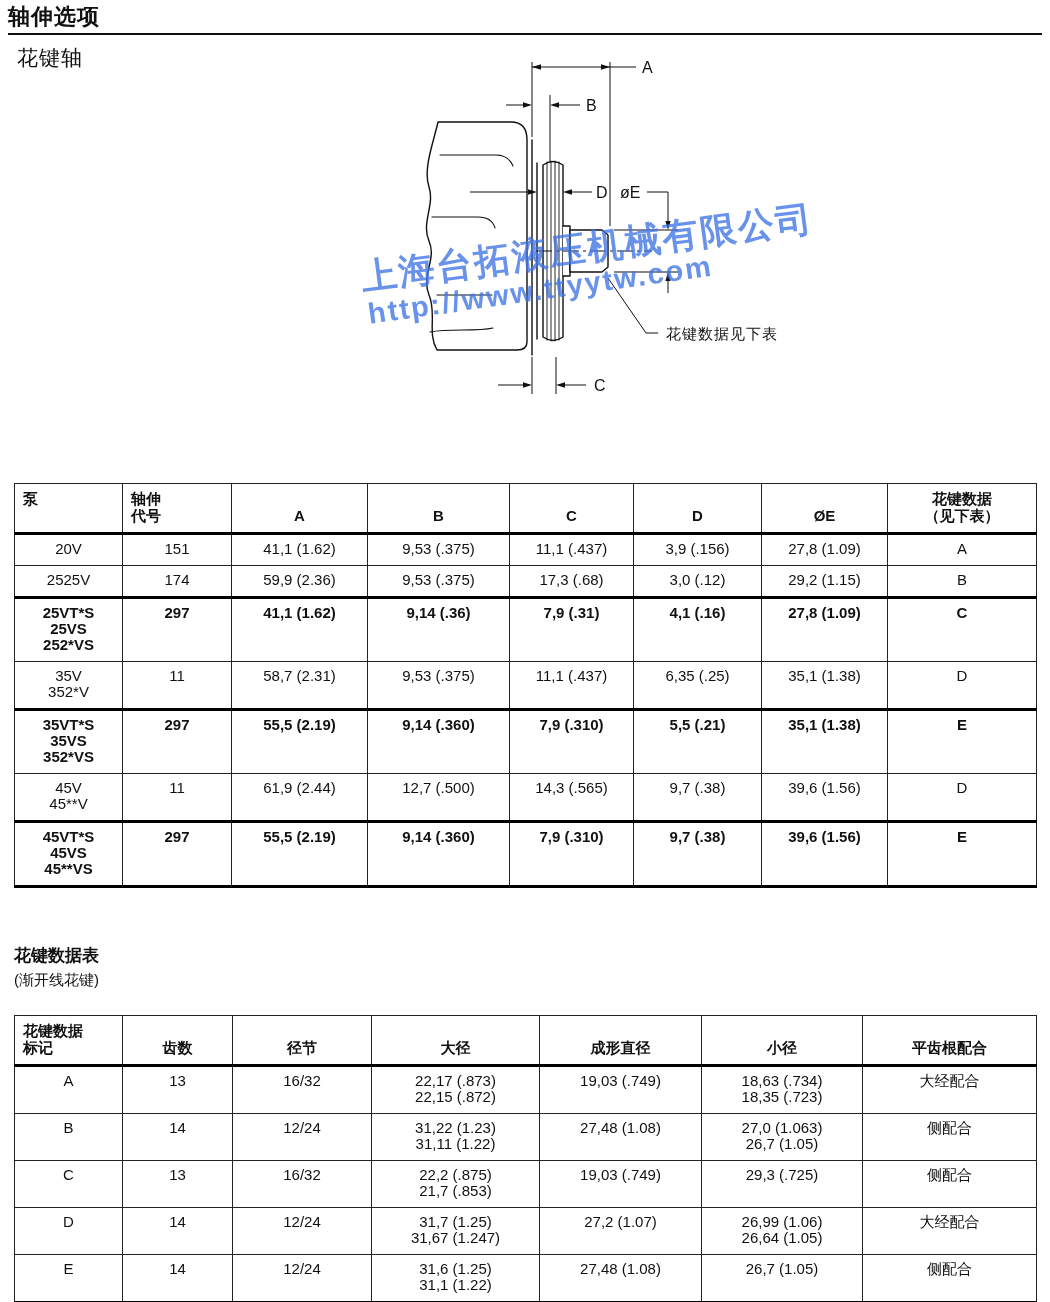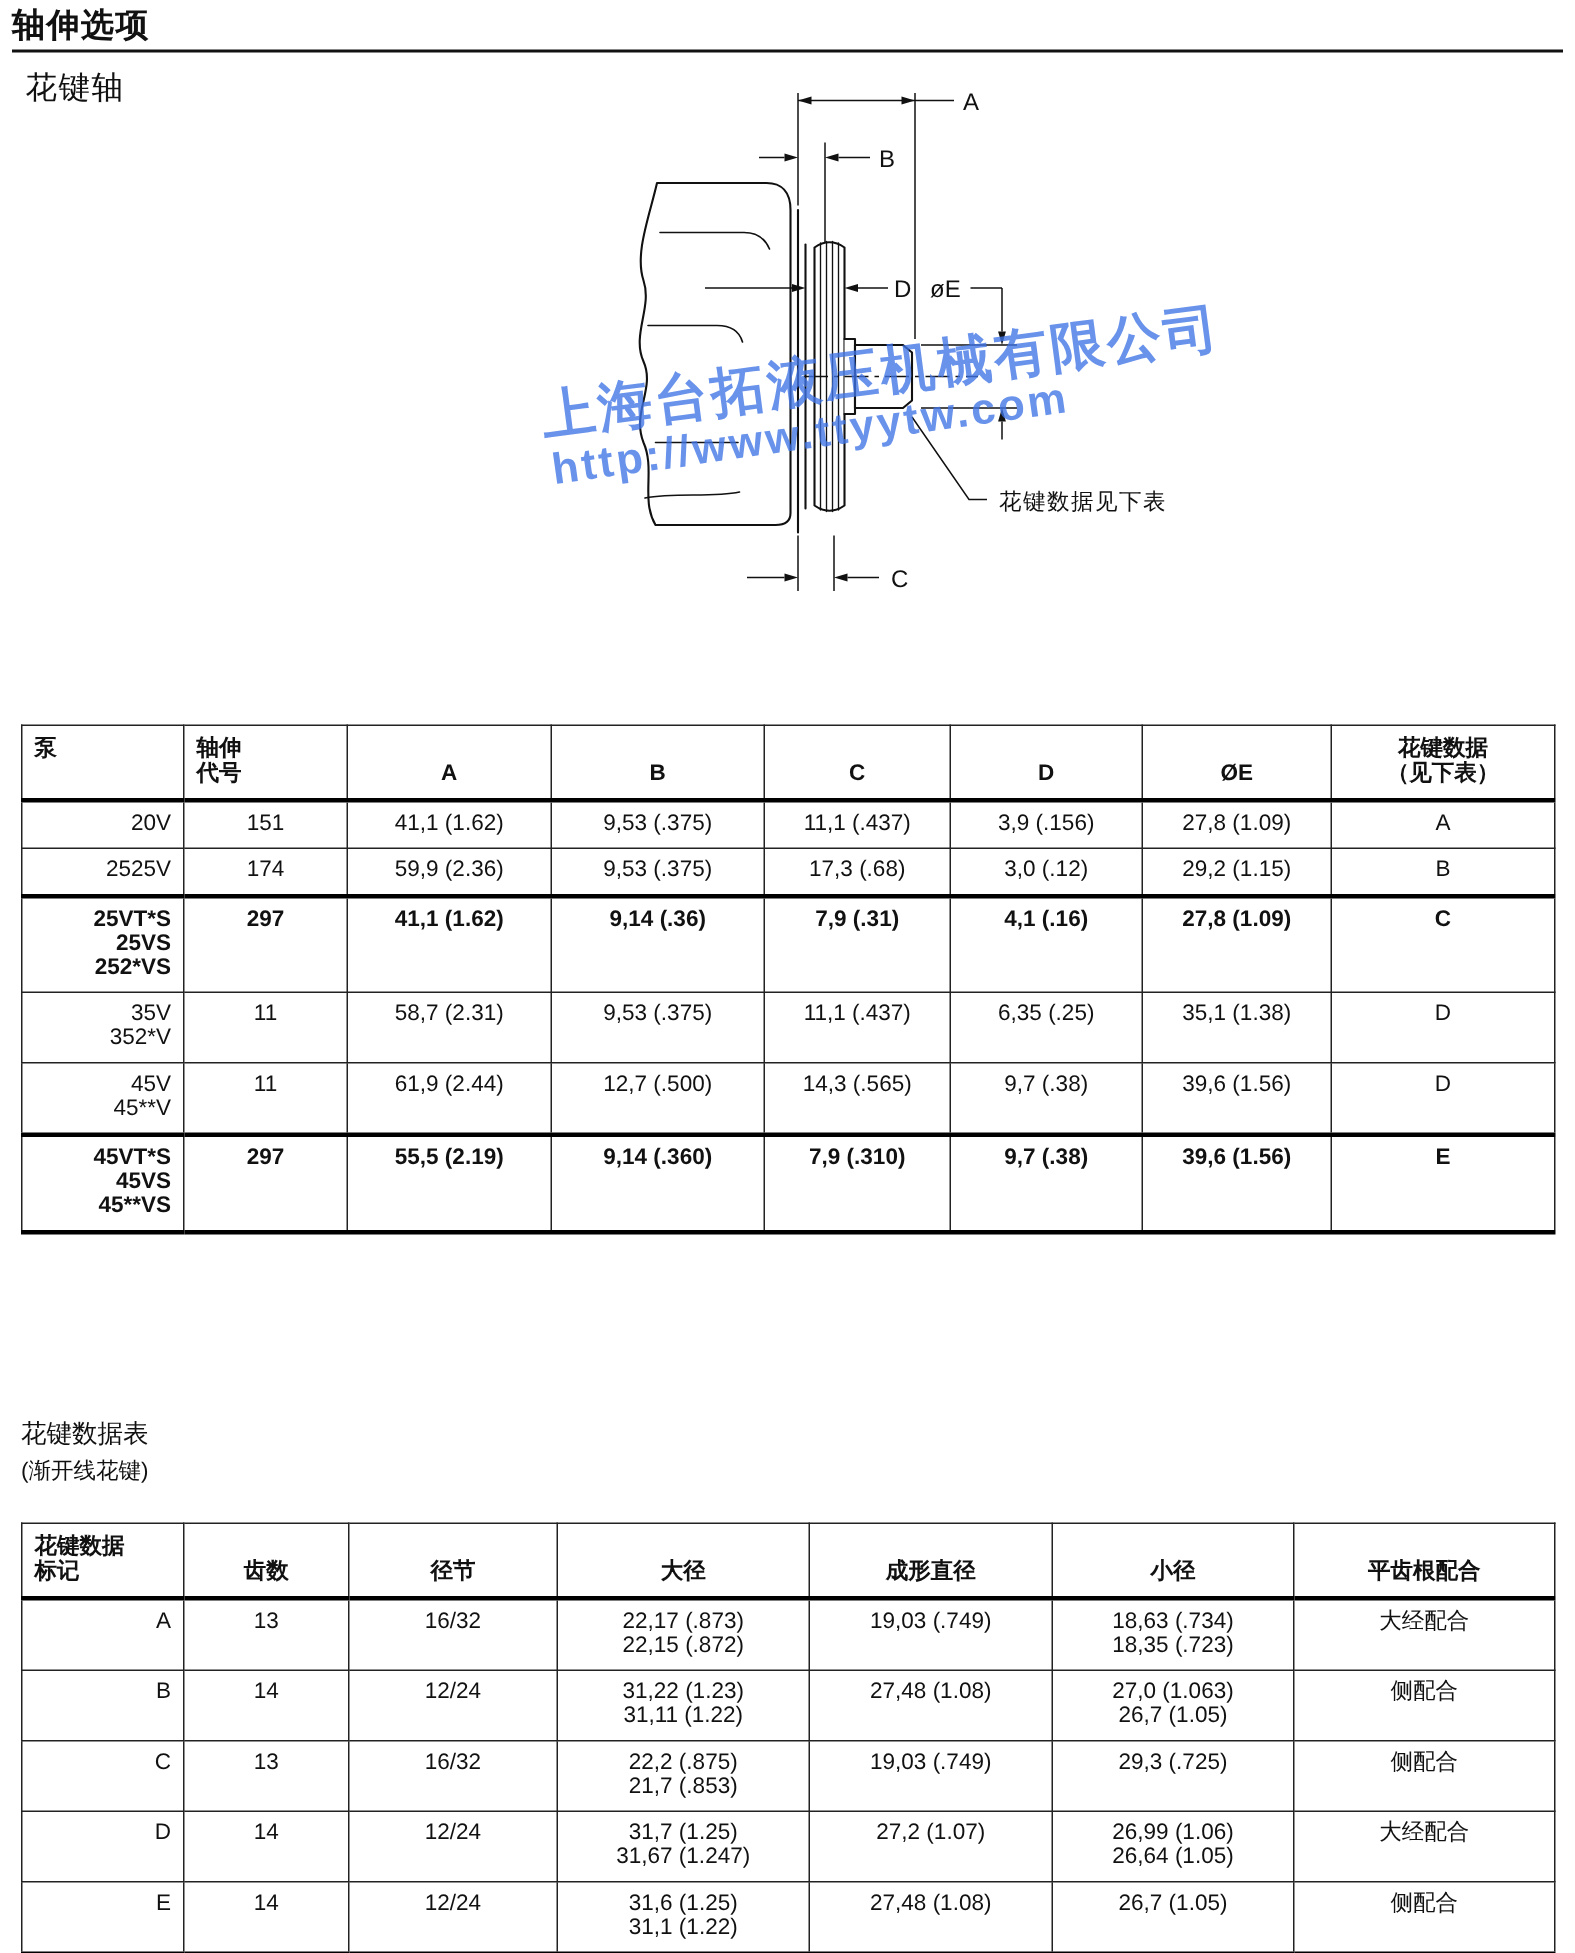--- a/index.html
+++ b/index.html
@@ -20,29 +20,29 @@
   .wm1{left:358px;top:254px;font-size:36px;transform:rotate(-7.5deg);letter-spacing:2px;}
   .wm2{left:366px;top:298px;font-size:29px;transform:rotate(-8deg);letter-spacing:2px;}
 
   table{border-collapse:collapse;position:absolute;left:14px;table-layout:fixed;background:#fff;}
   #t1{top:483px;width:1022px;}
   #t2{top:1015px;width:1022px;}
   th,td{border:1px solid #222;font-size:15px;line-height:16px;padding:6px 8px 8px;white-space:pre-line;}
   th{font-weight:bold;line-height:17px;}
   thead th{border-bottom:3px solid #000;height:33px;}
   td{vertical-align:top;text-align:center;}
-  td.left{text-align:right;}
+  td.left{text-align:center;}
   th.tl{text-align:left;vertical-align:top;}
   th.bc{text-align:center;vertical-align:bottom;}
   th.mc{text-align:center;vertical-align:middle;}
   #t1 tr.thick td{border-top:3px solid #000;font-weight:bold;}
   #t1 tbody tr:last-child td{border-bottom:3px solid #000;}
   #t2 tbody tr:last-child td{border-bottom:4px solid #000;}
 
-  .t2-title{position:absolute;left:14px;top:944px;font-size:17px;font-weight:normal;}
+  .t2-title{position:absolute;left:14px;top:944px;font-size:17px;font-weight:bold;}
   .t2-sub{position:absolute;left:14px;top:971px;font-size:15px;}
 </style>
 </head>
 <body>
 
 <div class="page-title">轴伸选项</div>
 <div class="title-rule"></div>
 <div class="section-title">花键轴</div>
 
 <div class="diagram">
@@ -186,20 +186,32 @@
       <td class="left">35V
 352*V</td>
       <td>11</td>
       <td>58,7 (2.31)</td>
       <td>9,53 (.375)</td>
       <td>11,1 (.437)</td>
       <td>6,35 (.25)</td>
       <td>35,1 (1.38)</td>
       <td>D</td>
     </tr>
+    <tr class="thick">
+      <td class="left">35VT*S
+35VS
+352*VS</td>
+      <td>297</td>
+      <td>55,5 (2.19)</td>
+      <td>9,14 (.360)</td>
+      <td>7,9 (.310)</td>
+      <td>5,5 (.21)</td>
+      <td>35,1 (1.38)</td>
+      <td>E</td>
+    </tr>
     <tr>
       <td class="left">45V
 45**V</td>
       <td>11</td>
       <td>61,9 (2.44)</td>
       <td>12,7 (.500)</td>
       <td>14,3 (.565)</td>
       <td>9,7 (.38)</td>
       <td>39,6 (1.56)</td>
       <td>D</td>

